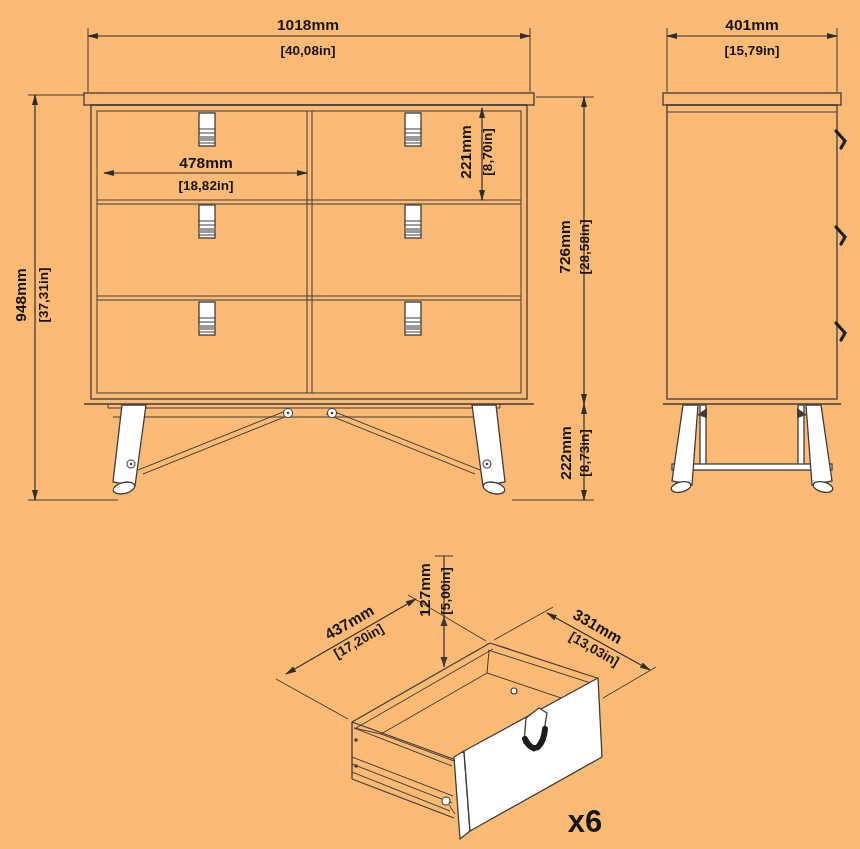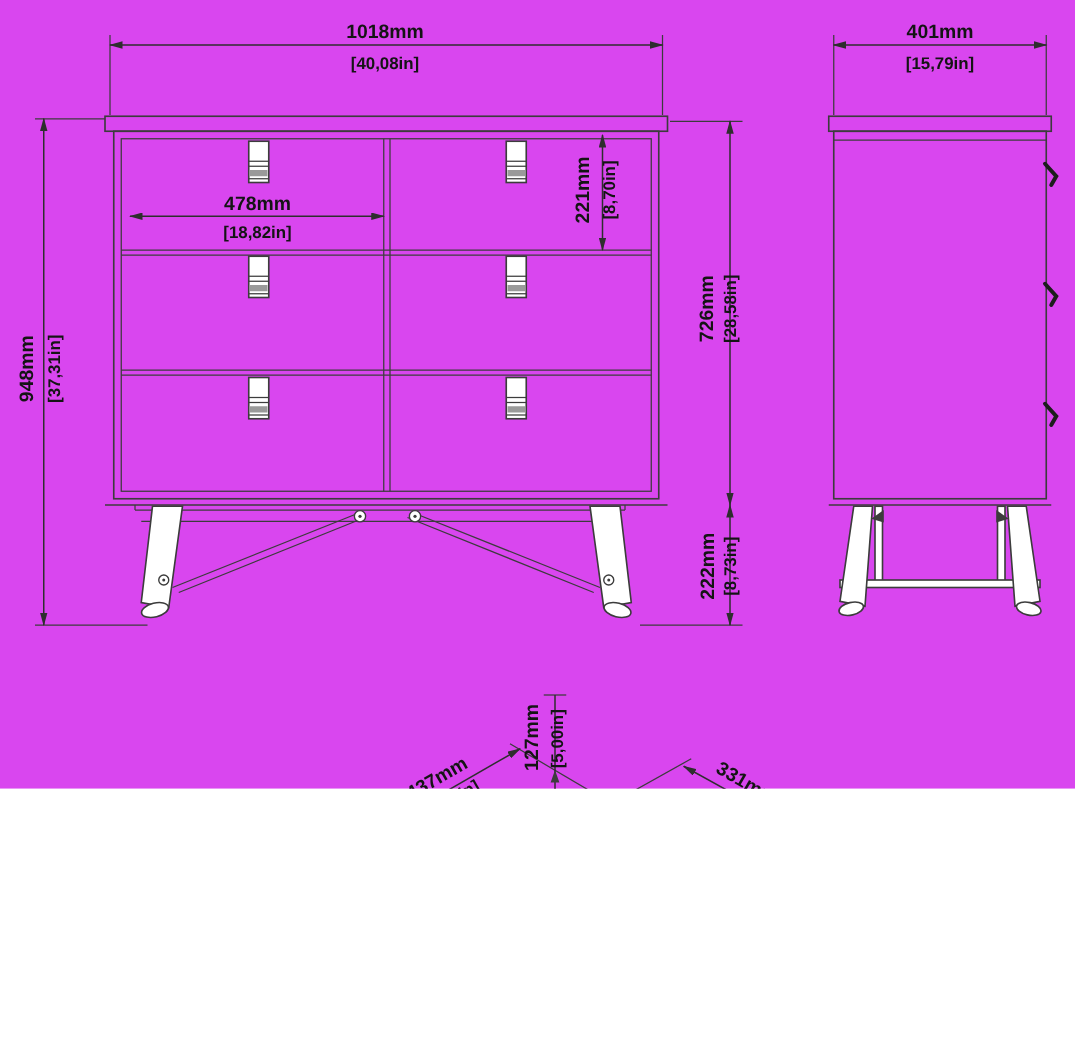--- a/index.html
+++ b/index.html
@@ -1,16 +1,16 @@
 <!DOCTYPE html>
 <html><head>
 <meta charset="utf-8">
 <style>
   html,body{margin:0;padding:0;background:#fff;}
-  .canvas{width:860px;height:631px;background:#d946ef;position:relative;font-family:"Liberation Sans",sans-serif;}
+  .canvas{width:860px;height:849px;background:#fdba74;position:relative;font-family:"Liberation Sans",sans-serif;}
   svg{display:block;}
   .ln{stroke:#3c3c3c;stroke-width:1.3;fill:none;}
   .thin{stroke:#3c3c3c;stroke-width:1;fill:none;}
   .dimln{stroke:#2e2e2e;stroke-width:1.2;fill:none;}
   .thick{stroke:#1d1d1d;stroke-width:3.2;fill:none;stroke-linecap:round;}
   .fillw{fill:#ffffff;stroke:#3c3c3c;stroke-width:1.3;}
   .screw{fill:#ffffff;stroke:#3c3c3c;stroke-width:1.1;}
   .dot{fill:#3c3c3c;stroke:none;}
   .band{fill:#9a9a9a;stroke:none;}
   .dm{font:bold 15.5px "Liberation Sans",sans-serif;fill:#141414;}

